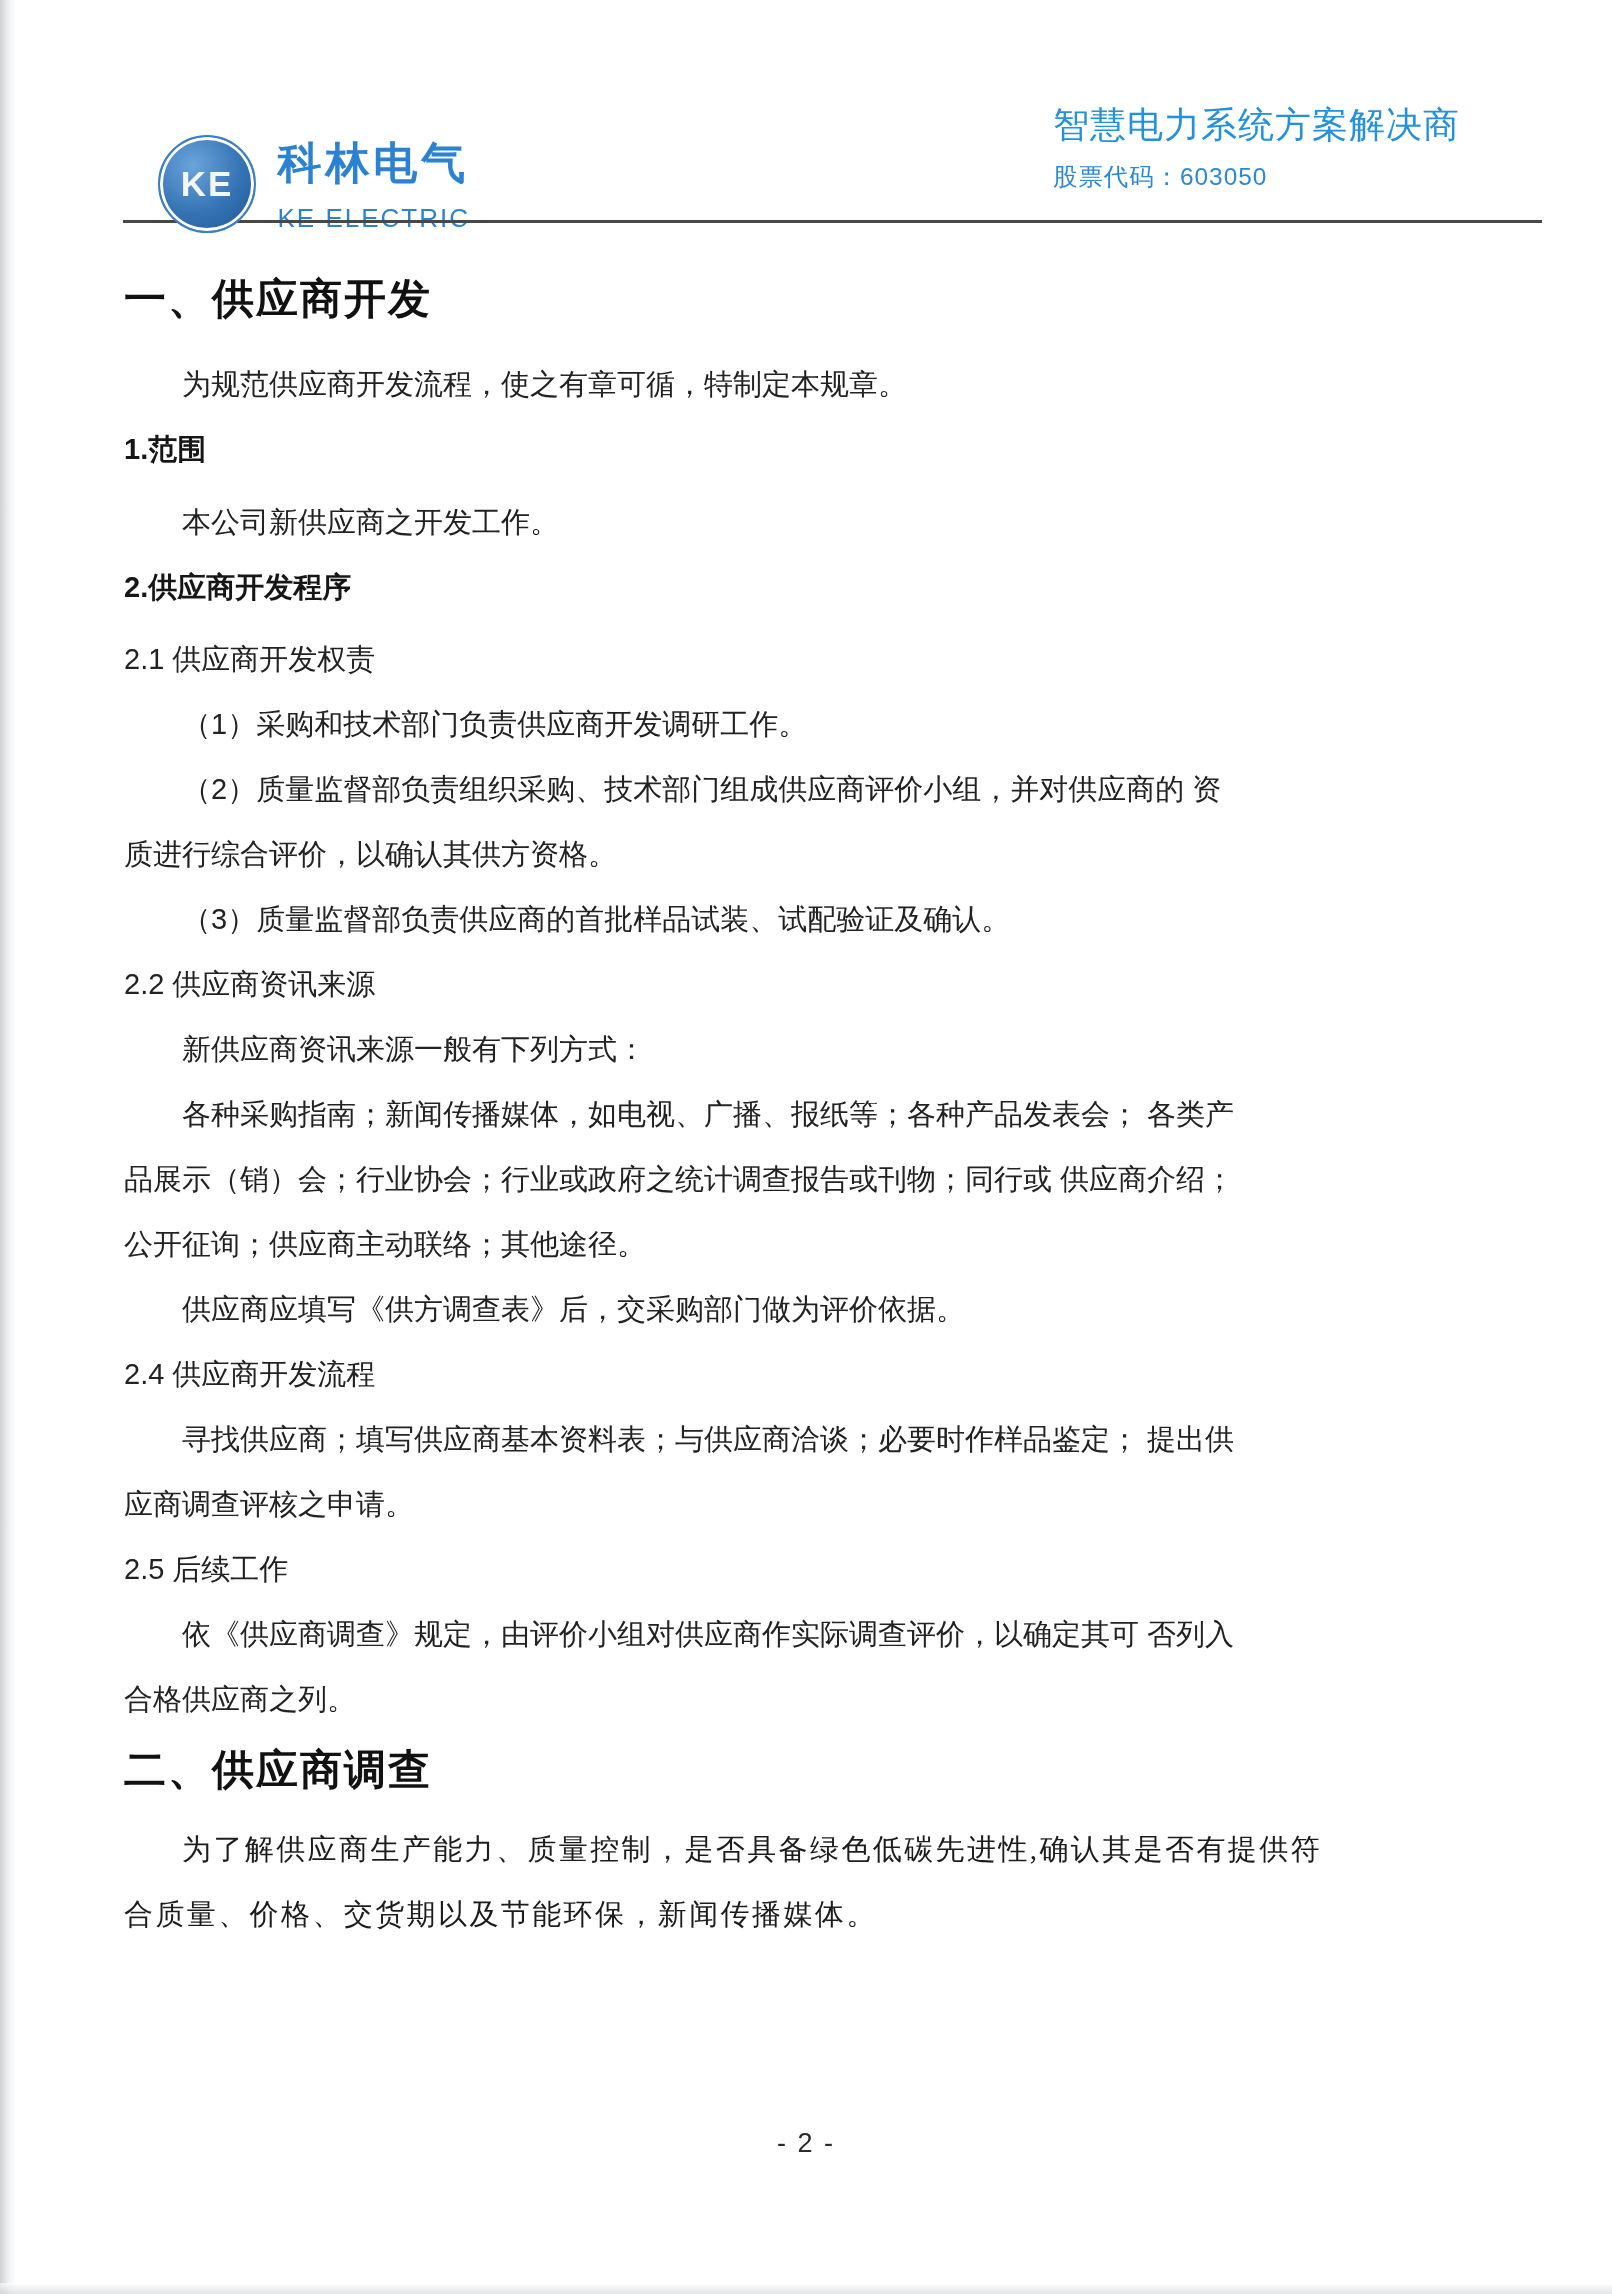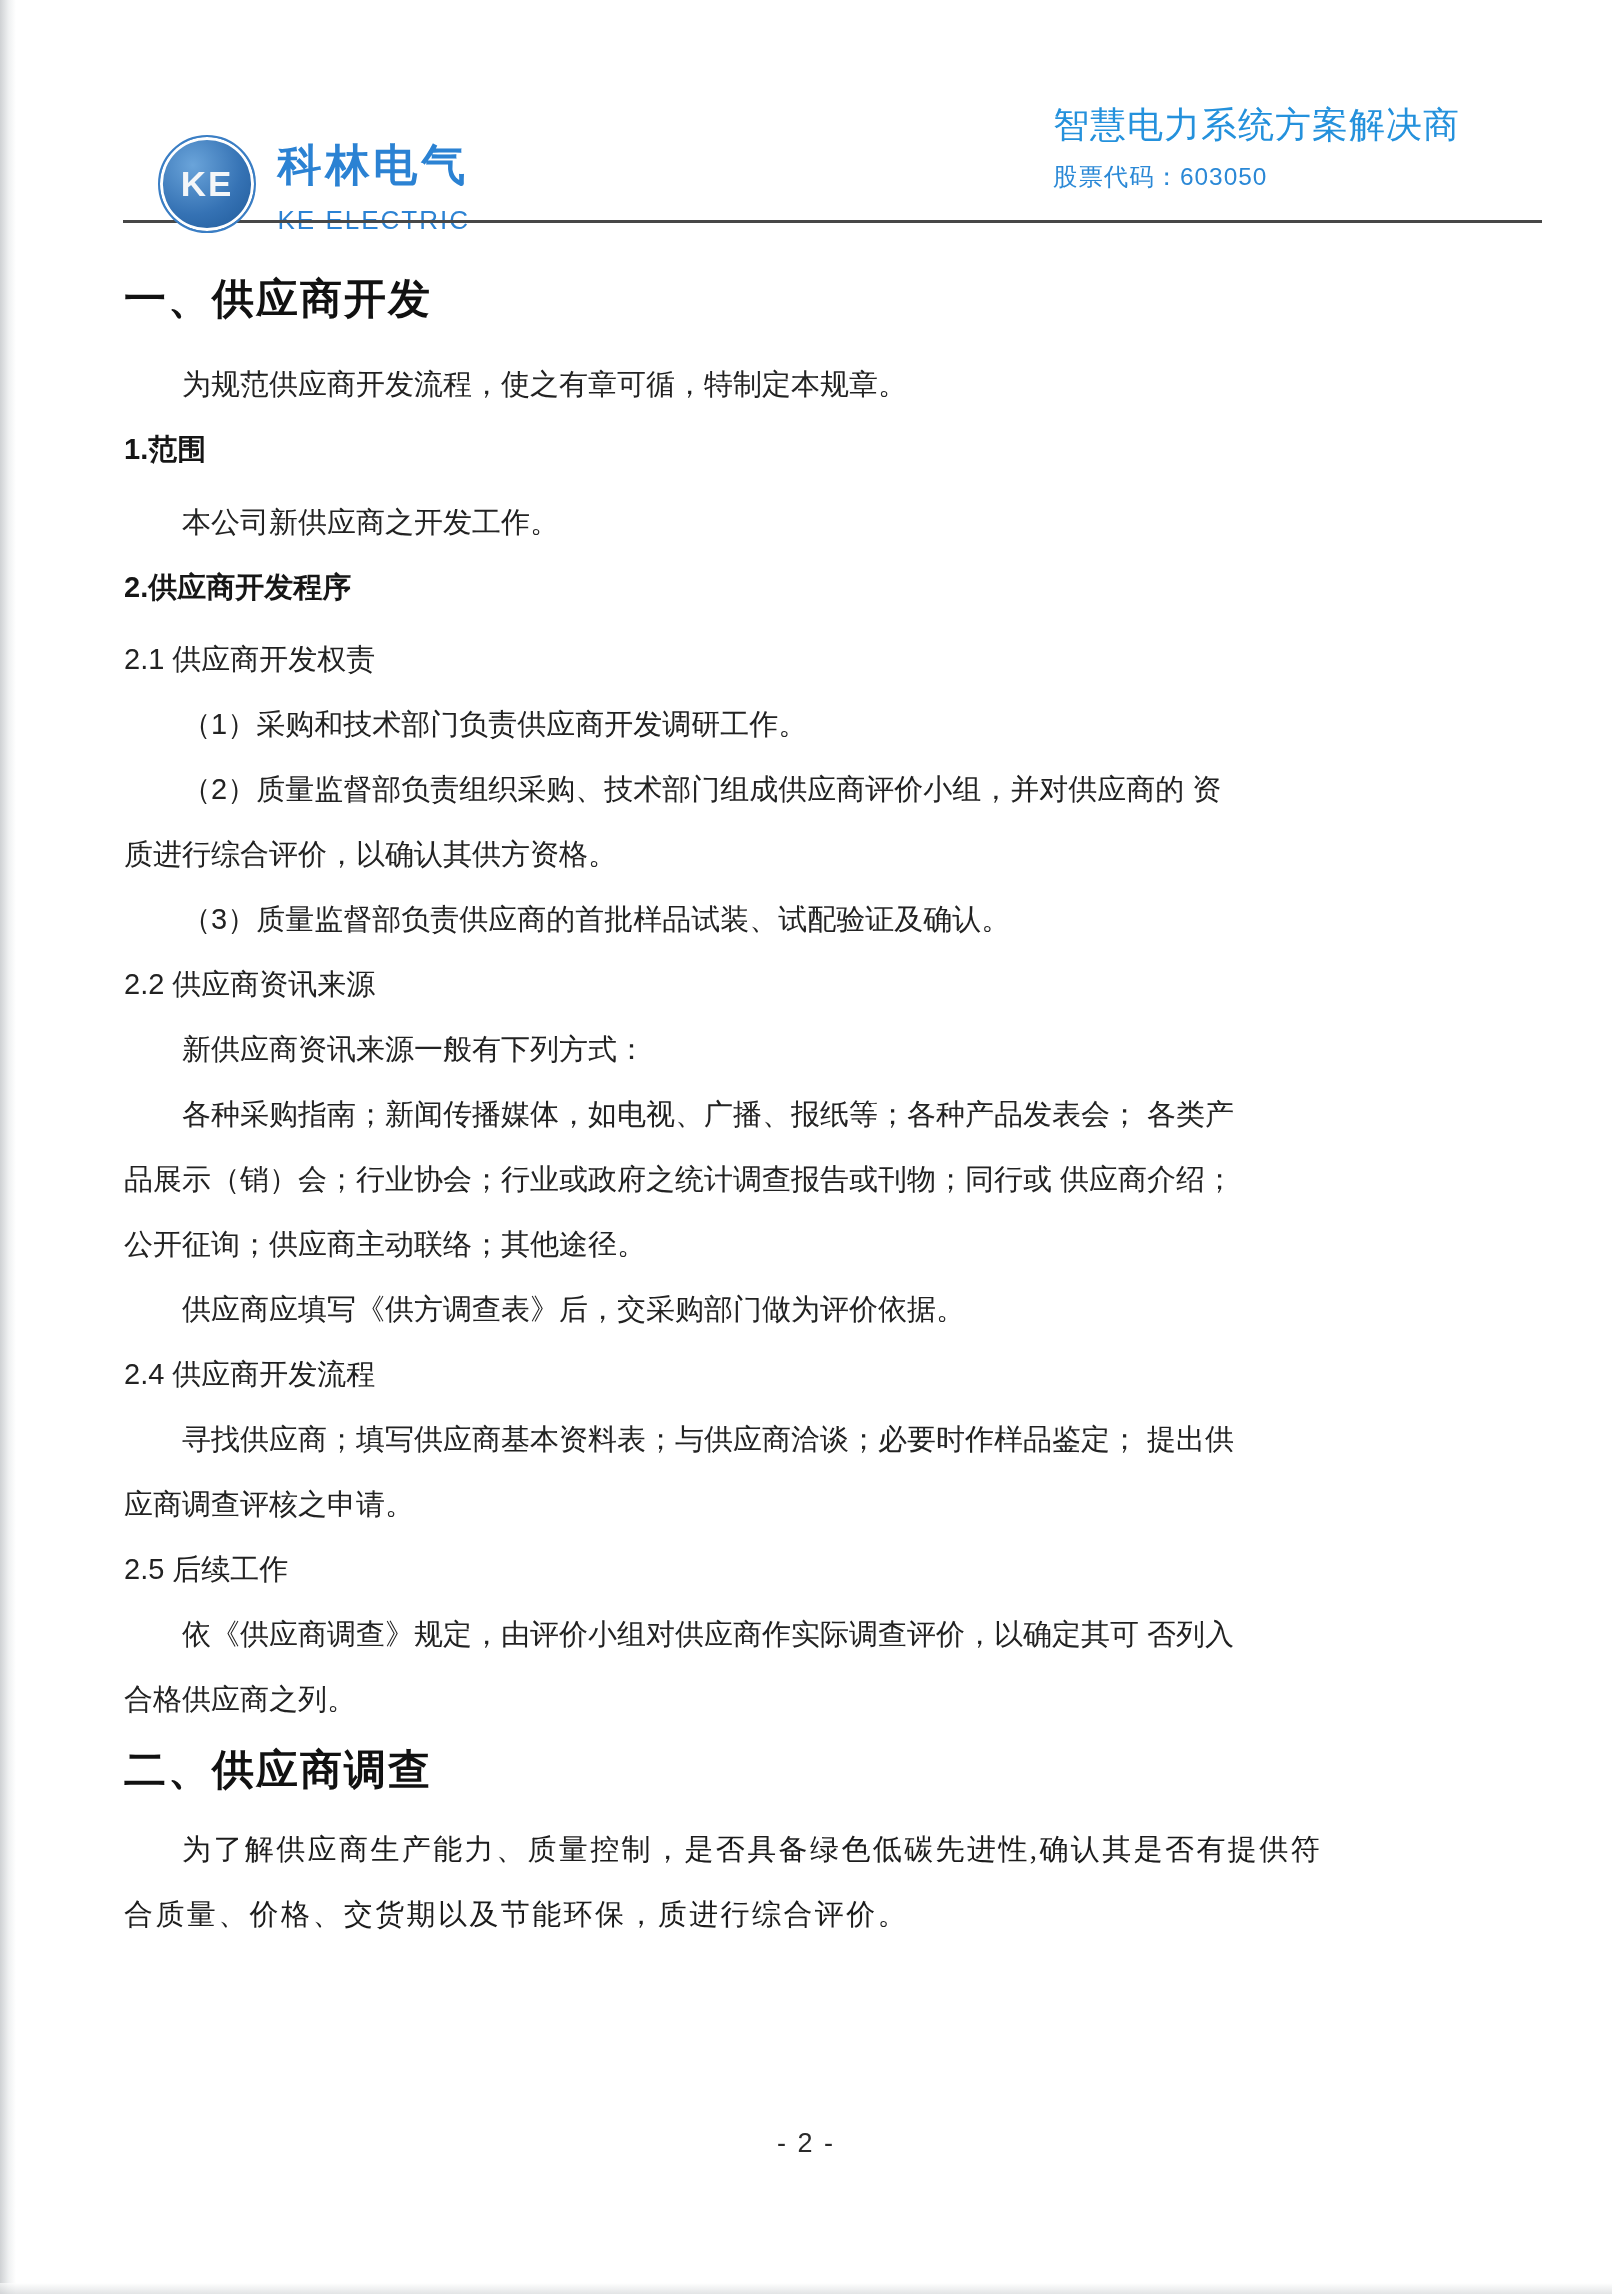--- a/index.html
+++ b/index.html
@@ -19,21 +19,21 @@
   }
   .page::after{
     content:"";position:absolute;left:0;right:0;bottom:0;height:11.7px;
     background:linear-gradient(to top,#cfd2d4,#ffffff);
     opacity:.65;pointer-events:none;
   }
 
   
   .header{position:absolute;left:0;top:0;width:100%;height:224px;}
   .header-rule{position:absolute;left:123px;right:70px;top:220px;height:2.9px;background:#474747;}
-  .logo-wrap{position:absolute;left:158px;top:135px;display:flex;align-items:flex-end;}
+  .logo-wrap{position:absolute;left:158px;top:135px;display:flex;align-items:center;}
   .logo-circle{
     width:94px;height:94px;border-radius:50%;
     border:2.9px solid #3a7ec5;
     box-shadow:inset 0 0 0 2.9px #ffffff;
     background:radial-gradient(circle at 35% 30%,#6aa4da 0%,#3572b4 55%,#1d5796 100%);
     display:flex;align-items:center;justify-content:center;
     position:relative;z-index:2;
   }
   .logo-letters{color:#f4f6f8;font-weight:800;font-size:35px;letter-spacing:2px;}
   .logo-text{margin-left:21.5px;margin-top:3.9px;line-height:1;}
@@ -97,21 +97,21 @@
       <div class="blk p">公开征询；供应商主动联络；其他途径。</div>
       <div class="blk p indent">供应商应填写《供方调查表》后，交采购部门做为评价依据。</div>
       <div class="blk p">2.4 供应商开发流程</div>
       <div class="blk p indent">寻找供应商；填写供应商基本资料表；与供应商洽谈；必要时作样品鉴定； 提出供</div>
       <div class="blk p">应商调查评核之申请。</div>
       <div class="blk p">2.5 后续工作</div>
       <div class="blk p indent">依《供应商调查》规定，由评价小组对供应商作实际调查评价，以确定其可 否列入</div>
       <div class="blk p">合格供应商之列。</div>
       <div class="blk h1 second">二、供应商调查</div>
       <div class="blk p indent serif">为了解供应商生产能力、质量控制，是否具备绿色低碳先进性,确认其是否有提供符</div>
-      <div class="blk p serif">合质量、价格、交货期以及节能环保，质进行综合评价。</div>
+      <div class="blk p serif">合质量、价格、交货期以及节能环保，新闻传播媒体。</div>
     </div>
 
   <div class="footer">
     <span class="page-number">- 2 -</span>
   </div>
 
 </div>
 
 
 </body></html>

